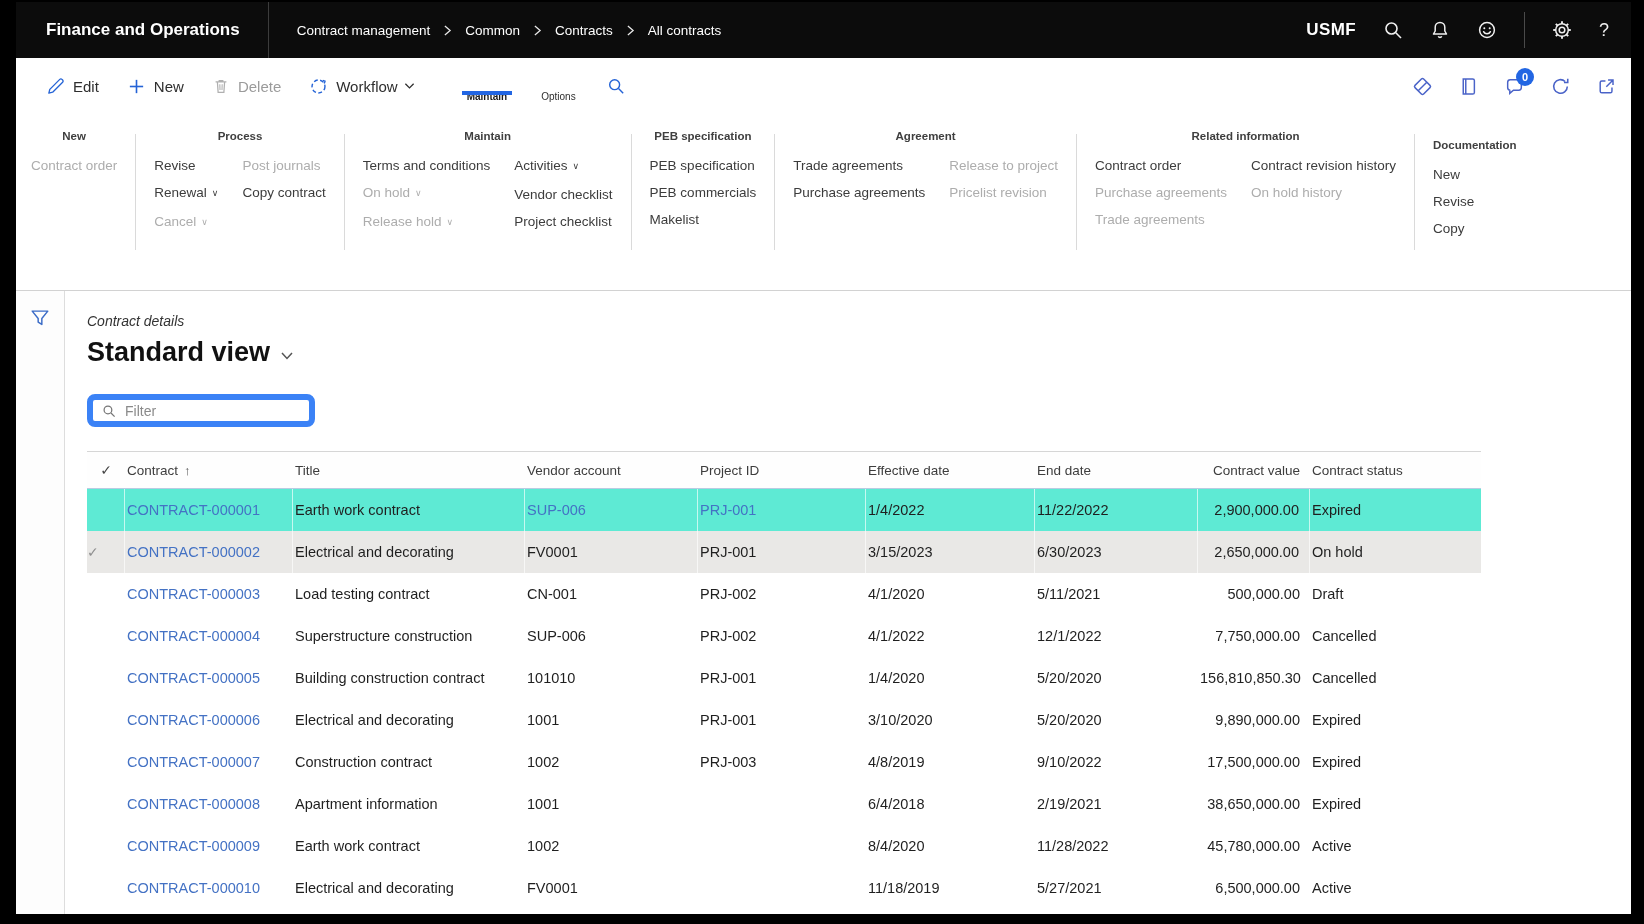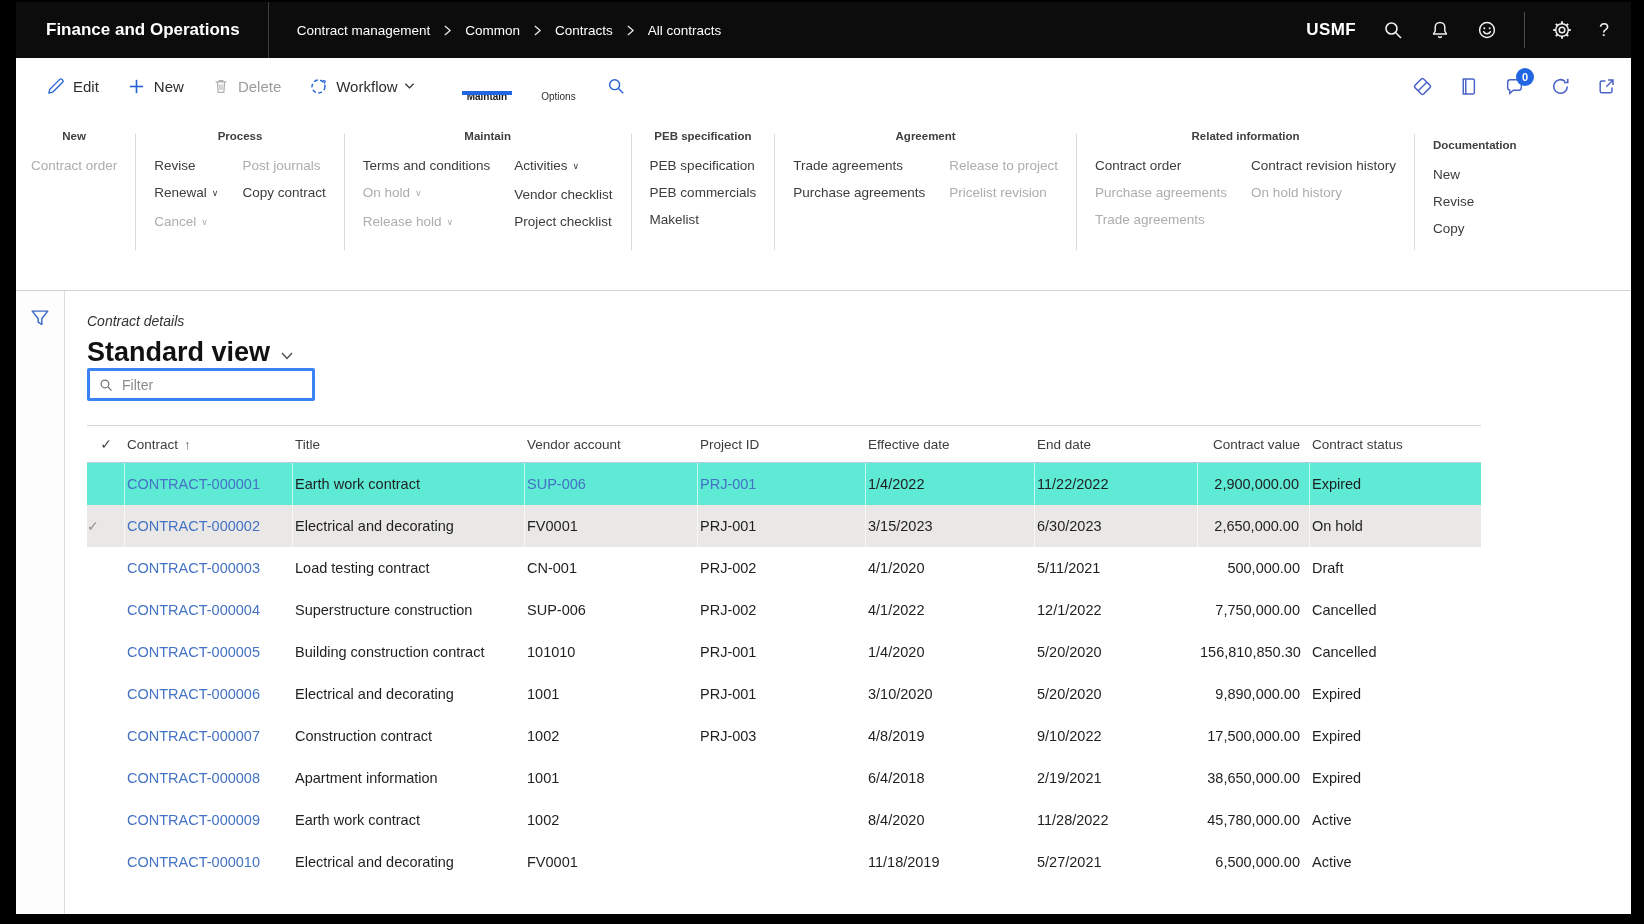--- a/index.html
+++ b/index.html
@@ -56,21 +56,21 @@
   .rchev { font-size:9px; margin-left:5px; position:relative; top:-1px; }
 
   
   .content { position:absolute; top:288px; left:0; right:0; bottom:0; border-top:1px solid #d2d2d2; display:flex; background:#fff; }
   .rail { width:49px; border-right:1px solid #ddd; background:#fdfdfd; padding-top:16px; display:flex; justify-content:center; align-items:flex-start; }
   .funnel { color:#3b6cc7; cursor:pointer; }
   .main { flex:1; padding-left:22px; }
   .caption { margin-top:22px; font-size:14px; color:#333;font-style:italic; }
   .view-title { margin-top:8px; font-size:27px; font-weight:bold; color:#111; display:flex; align-items:center; gap:10px; cursor:pointer; width:max-content; }
   .vt-chev { color:#555; margin-top:7px; display:flex; }
-  .filter-box { width:228px; height:33px; border:3px solid #3b82f6; border-radius:2px; display:flex; align-items:center; padding:0 9px; gap:7px; background:#fff; }
+  .filter-box { margin-top:26px; width:228px; height:33px; border:6px solid #3b82f6; border-radius:8px; display:flex; align-items:center; padding:0 9px; gap:7px; background:#fff; }
   .filter-box .fico { color:#767676; display:flex; }
   .filter-input { border:none; outline:none; font-size:14px; flex:1; color:#333; font-family:inherit; background:transparent; }
   .filter-input::placeholder { color:#8a8a8a; }
 
   
   .grid { margin-top:24px; width:1394px; font-size:14.5px; color:#1f1f1f; }
   .grow { display:grid; grid-template-columns:38px 168px 232px 173px 168px 169px 163px 112px 171px; align-items:center; height:42px; }
   .ghead { height:38px; border-top:1px solid #d6d6d6; border-bottom:1px solid #b9cbe2; color:#3d3d3d; font-size:13.5px; background:#fefefe; }
   .gcell { padding-left:2px; white-space:nowrap; overflow:hidden; }
   .num { text-align:right; padding-right:10px; }

